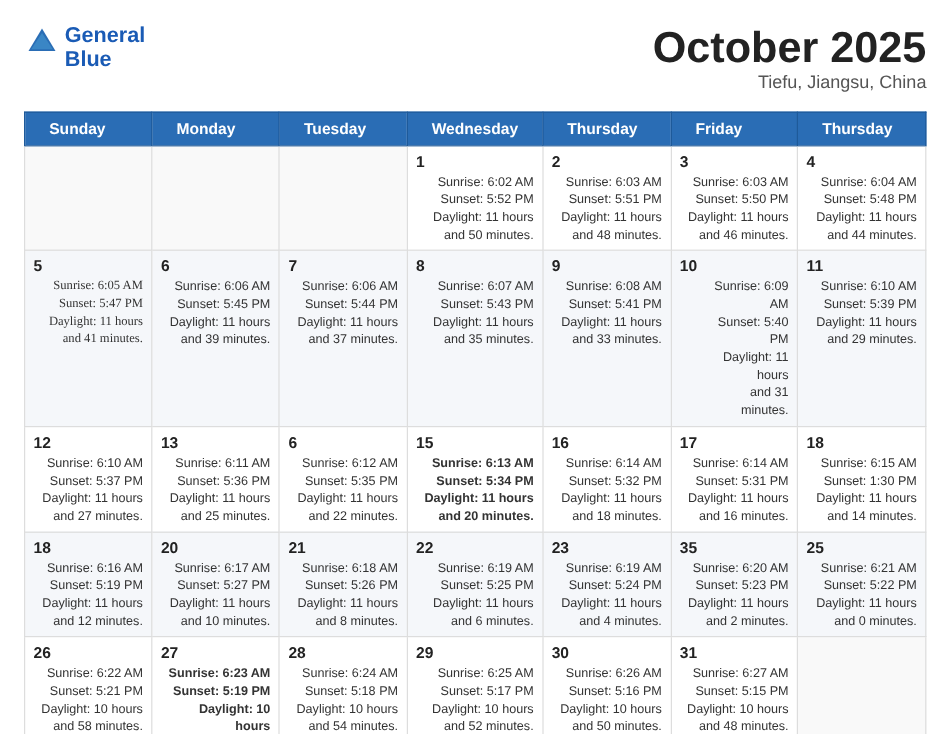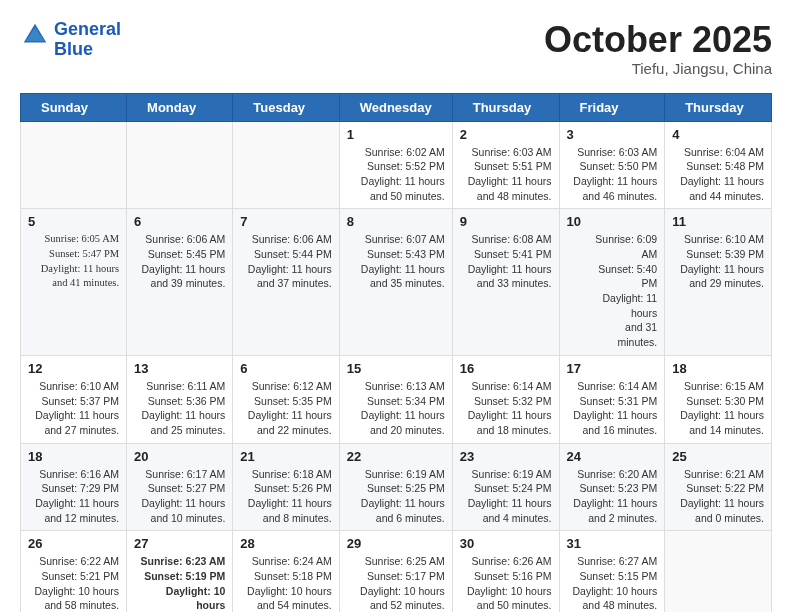--- a/index.html
+++ b/index.html
@@ -228,21 +228,21 @@
         </td>
         <td>
           <span class="day-number">6</span>
           <div class="day-info" style="white-space: pre-line;">Sunrise: 6:12 AM
 Sunset: 5:35 PM
 Daylight: 11 hours
 and 22 minutes.</div>
         </td>
         <td>
           <span class="day-number">15</span>
-          <div class="day-info" style="white-space: pre-line;">Sunrise: 6:13 AM
+          <div class="day-info" style="white-space: pre-line; font-weight: bold;">Sunrise: 6:13 AM
 Sunset: 5:34 PM
 Daylight: 11 hours
 and 20 minutes.</div>
         </td>
         <td>
           <span class="day-number">16</span>
           <div class="day-info" style="white-space: pre-line;">Sunrise: 6:14 AM
 Sunset: 5:32 PM
 Daylight: 11 hours
 and 18 minutes.</div>
@@ -250,30 +250,30 @@
         <td>
           <span class="day-number">17</span>
           <div class="day-info" style="white-space: pre-line;">Sunrise: 6:14 AM
 Sunset: 5:31 PM
 Daylight: 11 hours
 and 16 minutes.</div>
         </td>
         <td>
           <span class="day-number">18</span>
           <div class="day-info" style="white-space: pre-line;">Sunrise: 6:15 AM
-Sunset: 5:30 PM
+Sunset: 1:30 PM
 Daylight: 11 hours
 and 14 minutes.</div>
         </td>
       </tr>
       <tr>
         <td>
           <span class="day-number">18</span>
           <div class="day-info" style="white-space: pre-line;">Sunrise: 6:16 AM
-Sunset: 7:29 PM
+Sunset: 5:19 PM
 Daylight: 11 hours
 and 12 minutes.</div>
         </td>
         <td>
           <span class="day-number">20</span>
           <div class="day-info" style="white-space: pre-line;">Sunrise: 6:17 AM
 Sunset: 5:27 PM
 Daylight: 11 hours
 and 10 minutes.</div>
         </td>
@@ -292,21 +292,21 @@
 and 6 minutes.</div>
         </td>
         <td>
           <span class="day-number">23</span>
           <div class="day-info" style="white-space: pre-line;">Sunrise: 6:19 AM
 Sunset: 5:24 PM
 Daylight: 11 hours
 and 4 minutes.</div>
         </td>
         <td>
-          <span class="day-number">24</span>
+          <span class="day-number">35</span>
           <div class="day-info" style="white-space: pre-line;">Sunrise: 6:20 AM
 Sunset: 5:23 PM
 Daylight: 11 hours
 and 2 minutes.</div>
         </td>
         <td>
           <span class="day-number">25</span>
           <div class="day-info" style="white-space: pre-line;">Sunrise: 6:21 AM
 Sunset: 5:22 PM
 Daylight: 11 hours

